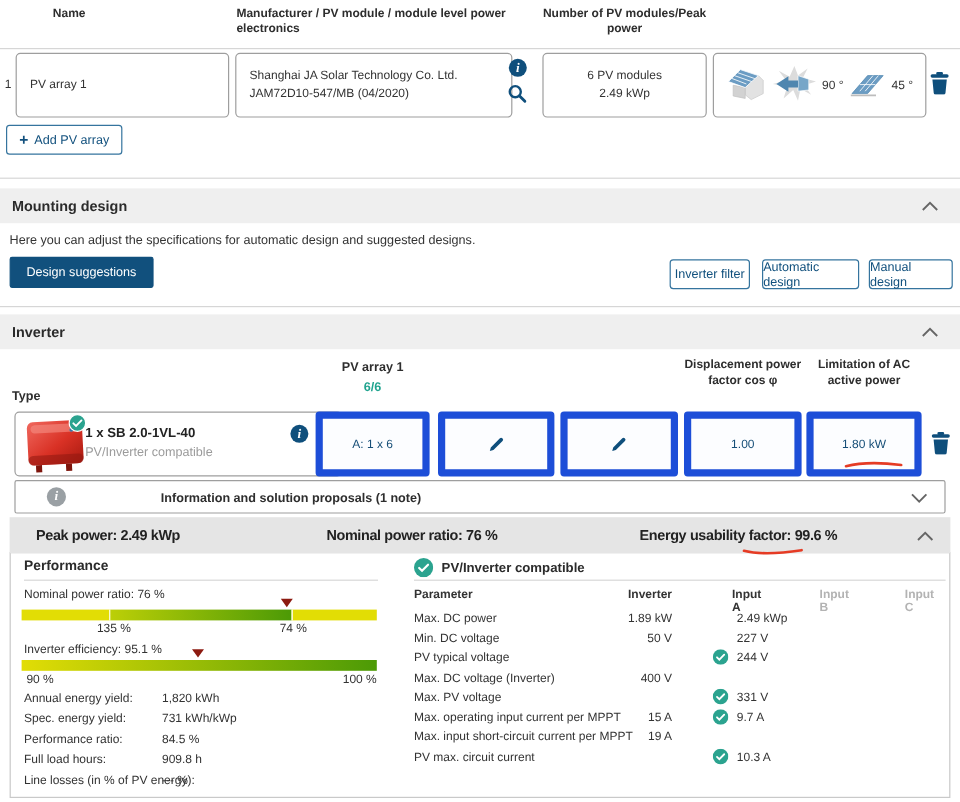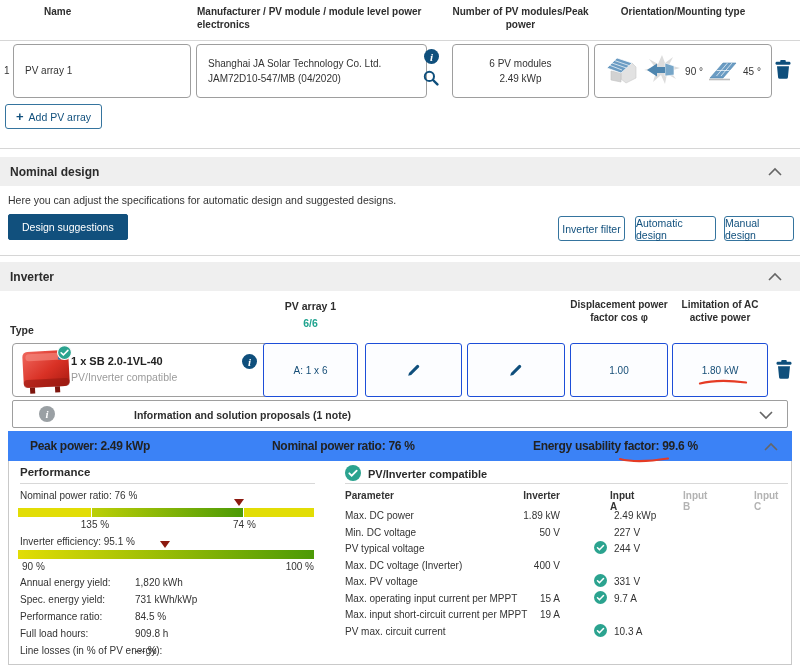--- a/index.html
+++ b/index.html
@@ -11,21 +11,21 @@
   }
   .abs { position:absolute; }
   .hdr { position:absolute; font-weight:bold; font-size:10px; color:#2e2e2e; line-height:13px; }
   .center { text-align:center; }
   .gray-line { position:absolute; left:0; width:800px; height:1px; background:#d6d6d6; }
 
   
   .cellbox { position:absolute; border:1px solid #9e9e9e; border-radius:4px; background:#fff; }
 
   
-  .bluebox { position:absolute; border:1px solid #1d4ed8; border-radius:3px; background:#fcfdff;
+  .bluebox { position:absolute; border:6px solid #1d4ed8; border-radius:3px; background:#fcfdff;
              display:flex; align-items:center; justify-content:center;
              color:#164e77; font-size:10px; }
 
   .btn-outline { position:absolute; border:1px solid #35749e; border-radius:3px; background:#fff;
                  color:#11507d; font-size:10.5px; display:flex; align-items:center; justify-content:center;
                  cursor:pointer; }
   .btn-primary { position:absolute; background:#11507d; border:1px solid #11507d; border-radius:2px;
                  color:#fff; font-size:10.5px; display:flex; align-items:center; justify-content:center;
                  padding:0 13px; height:26px; cursor:pointer; }
 
@@ -72,21 +72,20 @@
         <stop offset="1" stop-color="#a81a10"></stop>
     </linearGradient>
   </defs>
 </svg>
 
 <div id="app">
 
   <div class="hdr" style="left:44px; top:5px;">Name</div>
   <div class="hdr" style="left:197px; top:5px; width:245px;">Manufacturer / PV module / module level power electronics</div>
   <div class="hdr center" style="left:438px; top:5px; width:165px;">Number of PV modules/Peak power</div>
-  <div class="hdr center" style="left:597px; top:5px; width:172px;">Orientation/Mounting type</div>
   <div class="gray-line" style="top:40px;"></div>
 
   <div class="abs" style="left:4px; top:65px;">1</div>
 
   <div class="cellbox" style="left:13px; top:44px; width:178px; height:54px;">
     <div class="abs" style="left:11px; top:20px;">PV array 1</div>
   </div>
 
   <div class="cellbox" style="left:196px; top:44px; width:231px; height:54px;">
     <div class="abs" style="left:11px; top:11px; line-height:15px;">Shanghai JA Solar Technology Co. Ltd.</div>
@@ -144,21 +143,21 @@
   </div>
 
   <div class="btn-outline" style="left:5px; top:104px; height:25px; padding:0 10px; gap:5px;">
     <span style="font-size:13px; font-weight:bold;">+</span>
     <span>Add PV array</span>
   </div>
 
   <div class="gray-line" style="top:148px;"></div>
 
   <div class="section-bar" style="top:157px;">
-    <span class="t">Nominal design</span>
+    <span class="t">Mounting design</span>
     <svg class="chev" style="right:18px; top:10px;" viewBox="0 0 14 9">
         <polyline points="1,8 7,2 13,8" fill="none" stroke="#666" stroke-width="1.6"></polyline>
       </svg>
   </div>
 
   <div class="abs" style="left:8px; top:194px; font-size:10.5px;">Here you can adjust the specifications for automatic design and suggested designs.</div>
 
   <div class="btn-primary" style="left:8px; top:214px;">Design suggestions</div>
   <div class="btn-outline" style="left:558px; top:216px; width:67px; height:25px;">Inverter filter</div>
   <div class="btn-outline" style="left:635px; top:216px; width:81px; height:25px;">Automatic design</div>
@@ -243,21 +242,21 @@
   <div class="abs" style="left:12px; top:400px; width:776px; height:28px; border:1px solid #9e9e9e; border-radius:2px; background:#fff;">
     <div class="info-badge gray" style="left:26px; top:5px;">
         <span>i</span>
       </div>
     <div class="abs" style="left:121px; top:8px; font-weight:bold; font-size:10.5px; color:#2e2e2e;">Information and solution proposals (1 note)</div>
     <svg class="chev" style="position:absolute; right:14px; top:10px;" viewBox="0 0 14 9">
         <polyline points="1,1 7,7 13,1" fill="none" stroke="#666" stroke-width="1.6"></polyline>
       </svg>
   </div>
 
-  <div class="abs" style="left:8px; top:431px; width:784px; height:30px; background:#3b82f6; z-index:2;">
+  <div class="abs" style="left:8px; top:431px; width:784px; height:30px; background:#e5e5e5; z-index:2;">
     <span class="summary-item" style="left:22px;">Peak power: 2.49 kWp</span>
     <span class="summary-item" style="left:264px;">Nominal power ratio: 76 %</span>
     <span class="summary-item" style="left:525px;">Energy usability factor: 99.6 %</span>
     <svg class="chev" style="position:absolute; right:14px; top:11px;" viewBox="0 0 14 9">
         <polyline points="1,8 7,2 13,8" fill="none" stroke="#666" stroke-width="1.6"></polyline>
       </svg>
     <svg class="abs" style="left:610px; top:24px;" width="52" height="10" viewBox="0 0 52 10">
       <path d="M2 4 C 16 7.5, 34 6, 50 3.5" fill="none" stroke="#e53b24" stroke-width="2.2" stroke-linecap="round"></path>
     </svg>
   </div>

